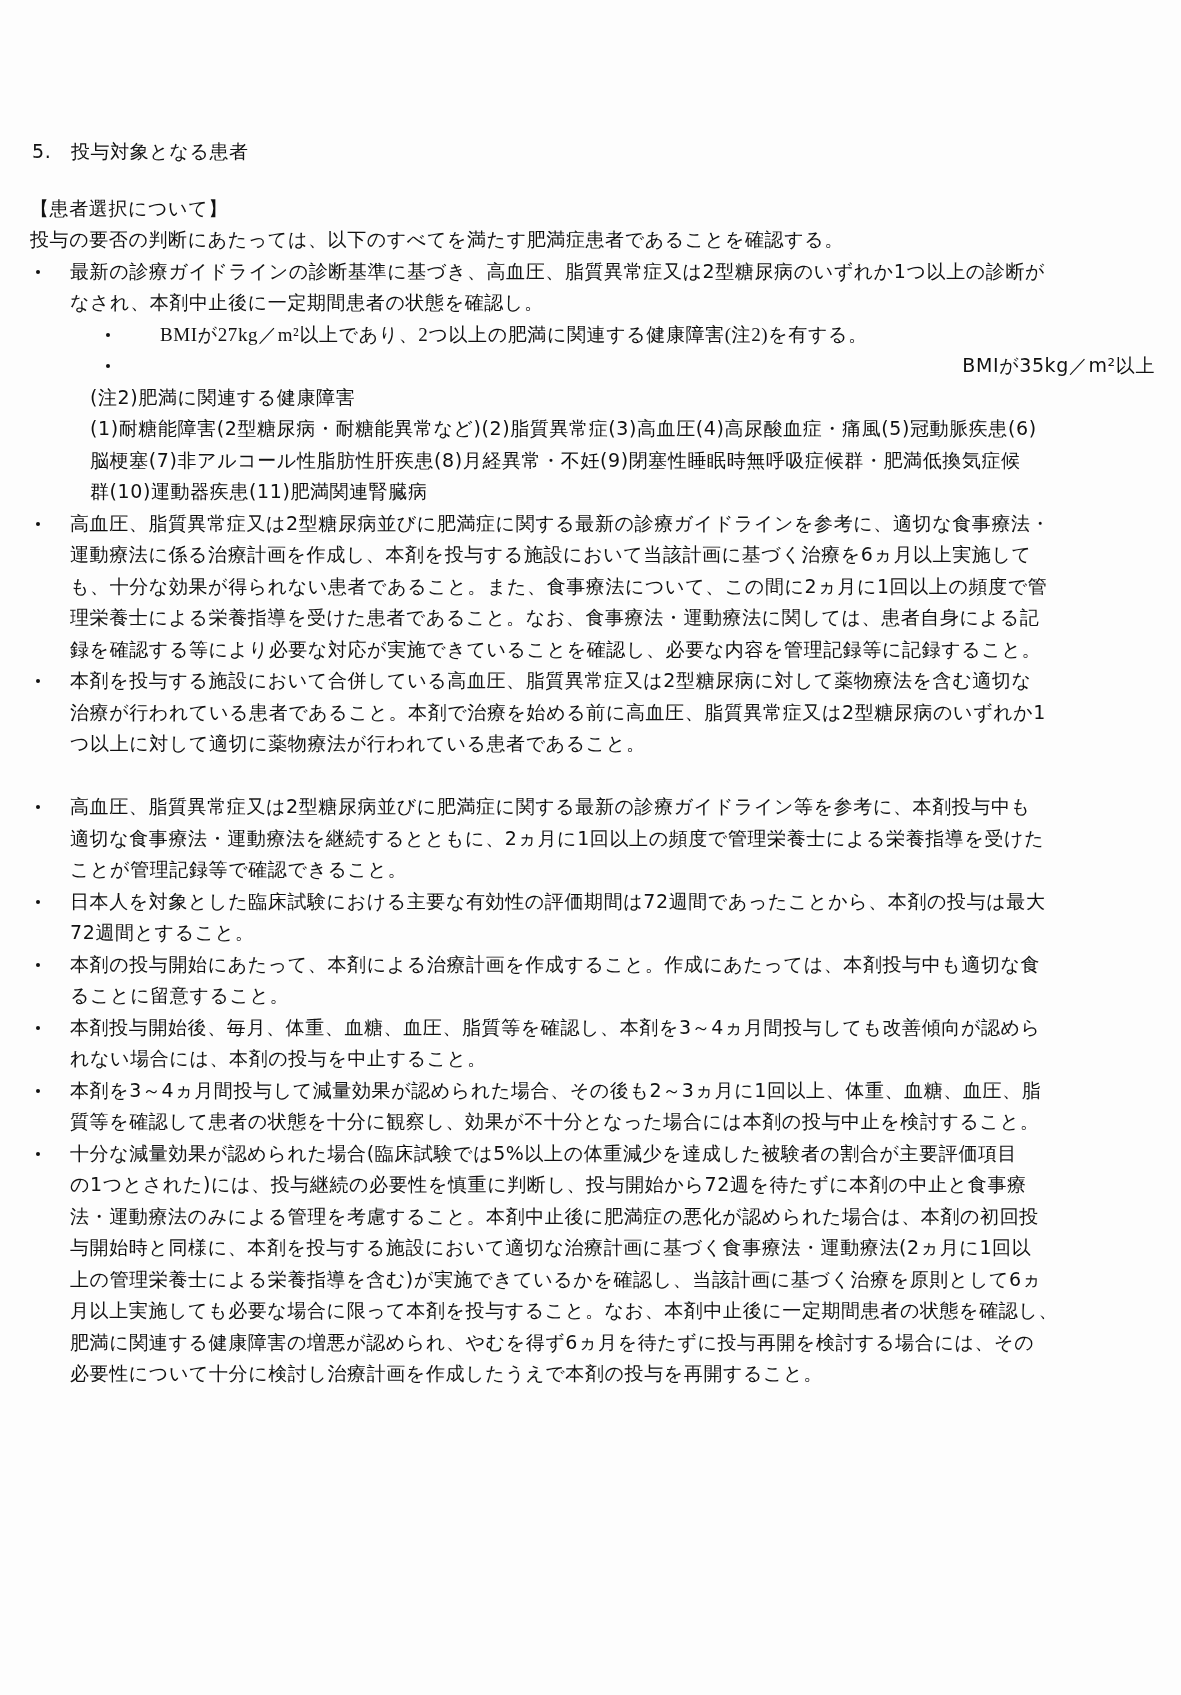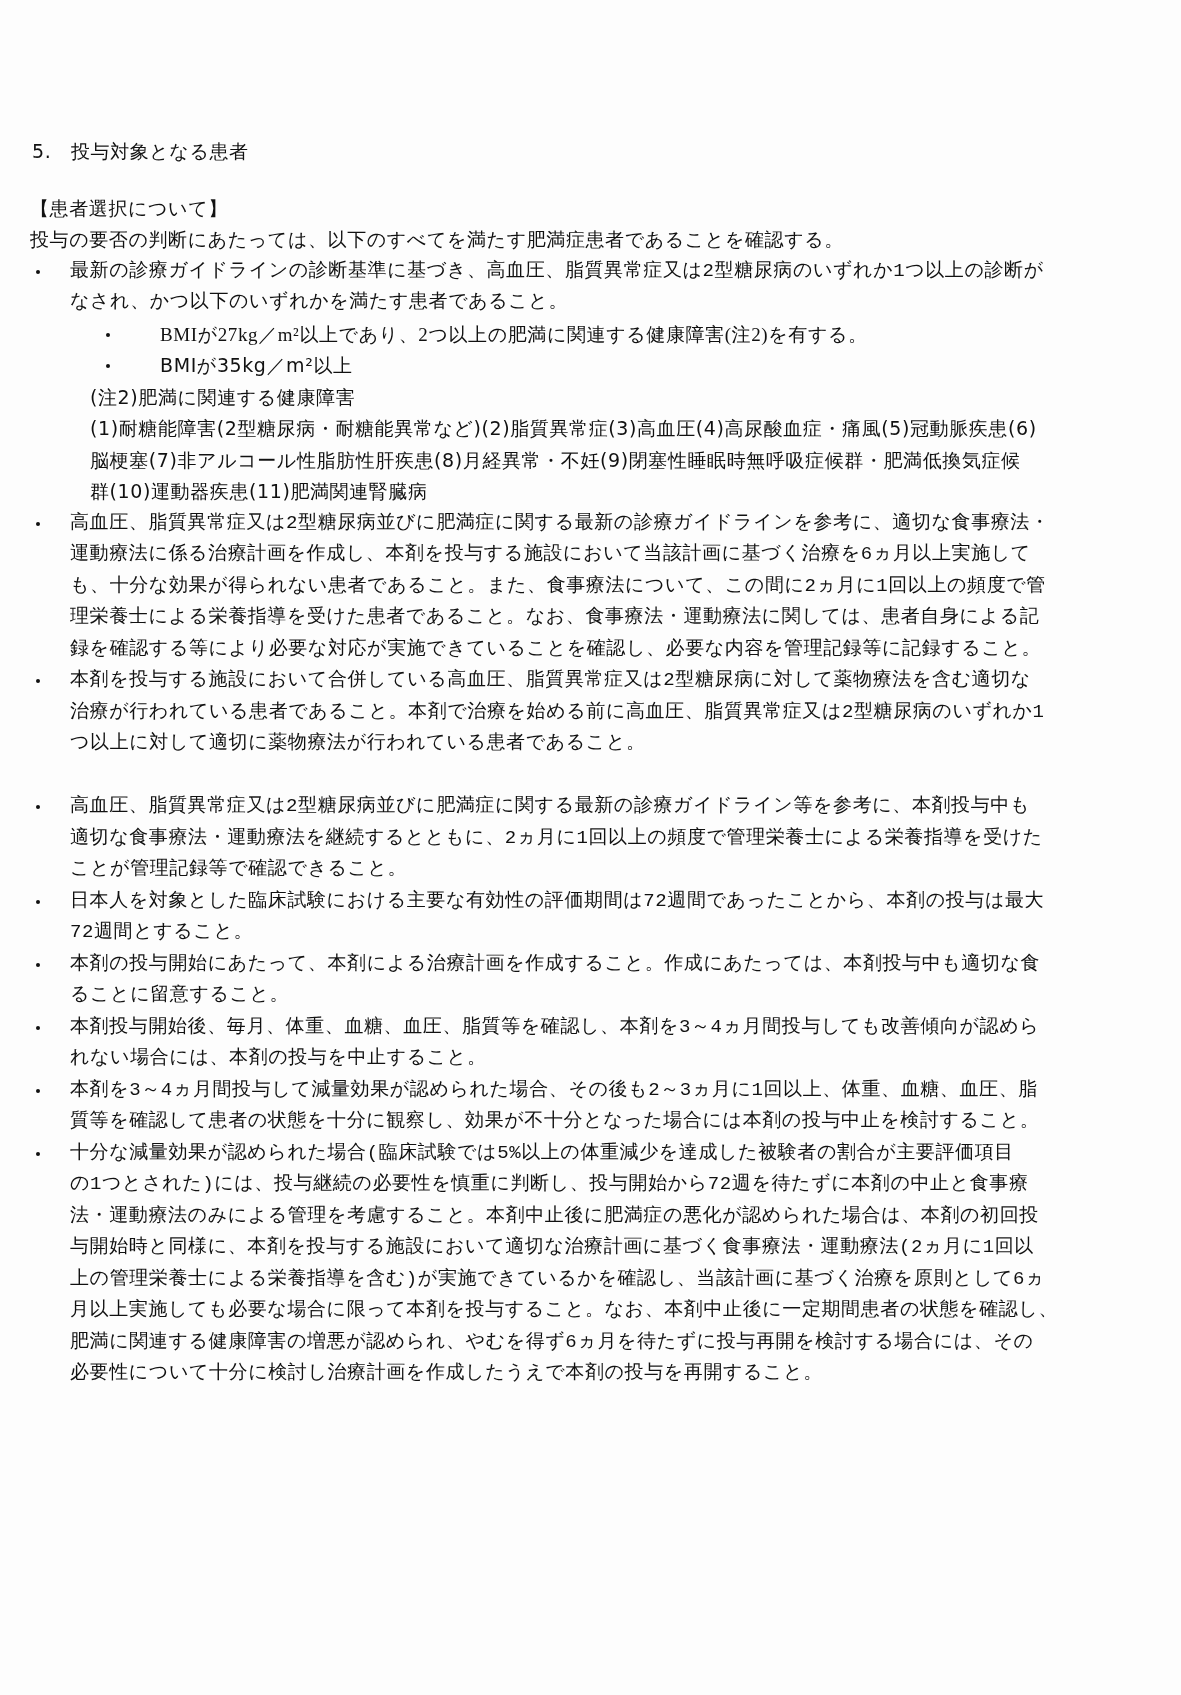--- a/index.html
+++ b/index.html
@@ -44,21 +44,21 @@
     .bullet::before {
       content: "";
       position: absolute;
       left: 4px;
       top: 14px;
       width: 4px;
       height: 4px;
       background: #111;
       border-radius: 50%;
     }
-    .indent1 { padding-left: 40px; font-family: Liberation Mono, monospace; }
+    .indent1 { padding-left: 40px; }
     .indent2 { padding-left: 60px; }
     .sub-bullet-row { position: relative; padding-left: 110px; }
     .sub-bullet {
       position: absolute;
       left: 72px;
       top: 0;
       width: 20px;
       height: 31.5px;
     }
     .sub-bullet::before {
@@ -78,28 +78,28 @@
 
 <div class="page">
 
   <div class="line section-title">5.　投与対象となる患者</div>
   <div class="line subhead">【患者選択について】</div>
   <div class="line">投与の要否の判断にあたっては、以下のすべてを満たす肥満症患者であることを確認する。</div>
 
   <div class="bullet-row">
     <span class="bullet"></span>
     <div class="line indent1">最新の診療ガイドラインの診断基準に基づき、高血圧、脂質異常症又は2型糖尿病のいずれか1つ以上の診断が</div>
-    <div class="line indent1">なされ、かつ以下のいずれかを満たす患者であること。</div>
+    <div class="line indent1">なされ、本剤中止後に一定期間患者の状態を確認し。</div>
     <div class="sub-bullet-row">
       <span class="sub-bullet"></span>
       <div class="line" style="padding-left:20px;margin-left:-110px;padding-left:130px;font-family:Liberation Serif, serif;">BMIが27kg／m²以上であり、2つ以上の肥満に関連する健康障害(注2)を有する。</div>
     </div>
     <div class="sub-bullet-row">
       <span class="sub-bullet"></span>
-      <div class="line" style="margin-left:-110px;padding-left:130px;">BMIが35kg／m²以上</div>
+      <div class="line" style="margin-left:-110px;padding-left:130px;text-align:right;">BMIが35kg／m²以上</div>
     </div>
     <div class="line indent2">(注2)肥満に関連する健康障害</div>
     <div class="line indent2">(1)耐糖能障害(2型糖尿病・耐糖能異常など)(2)脂質異常症(3)高血圧(4)高尿酸血症・痛風(5)冠動脈疾患(6)</div>
     <div class="line indent2">脳梗塞(7)非アルコール性脂肪性肝疾患(8)月経異常・不妊(9)閉塞性睡眠時無呼吸症候群・肥満低換気症候</div>
     <div class="line indent2">群(10)運動器疾患(11)肥満関連腎臓病</div>
   </div>
 
   <div class="bullet-row">
     <span class="bullet"></span>
     <div class="line indent1">高血圧、脂質異常症又は2型糖尿病並びに肥満症に関する最新の診療ガイドラインを参考に、適切な食事療法・</div>

